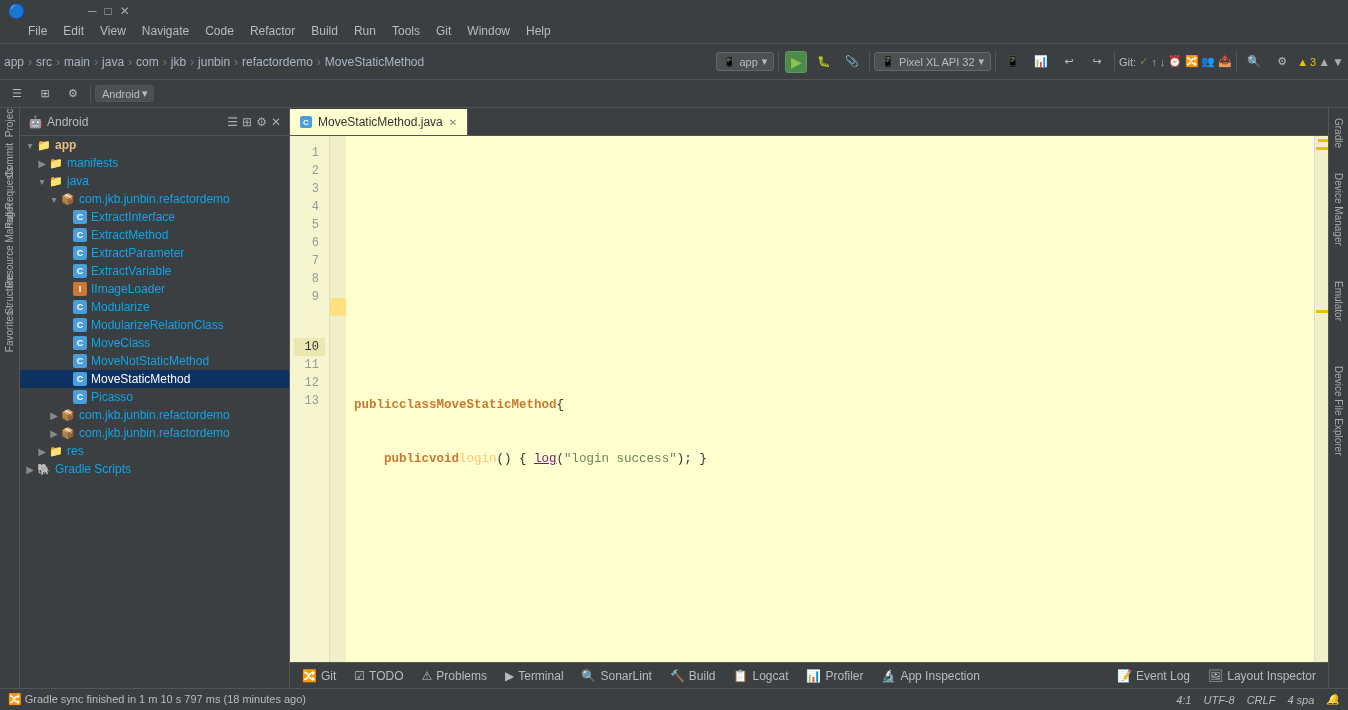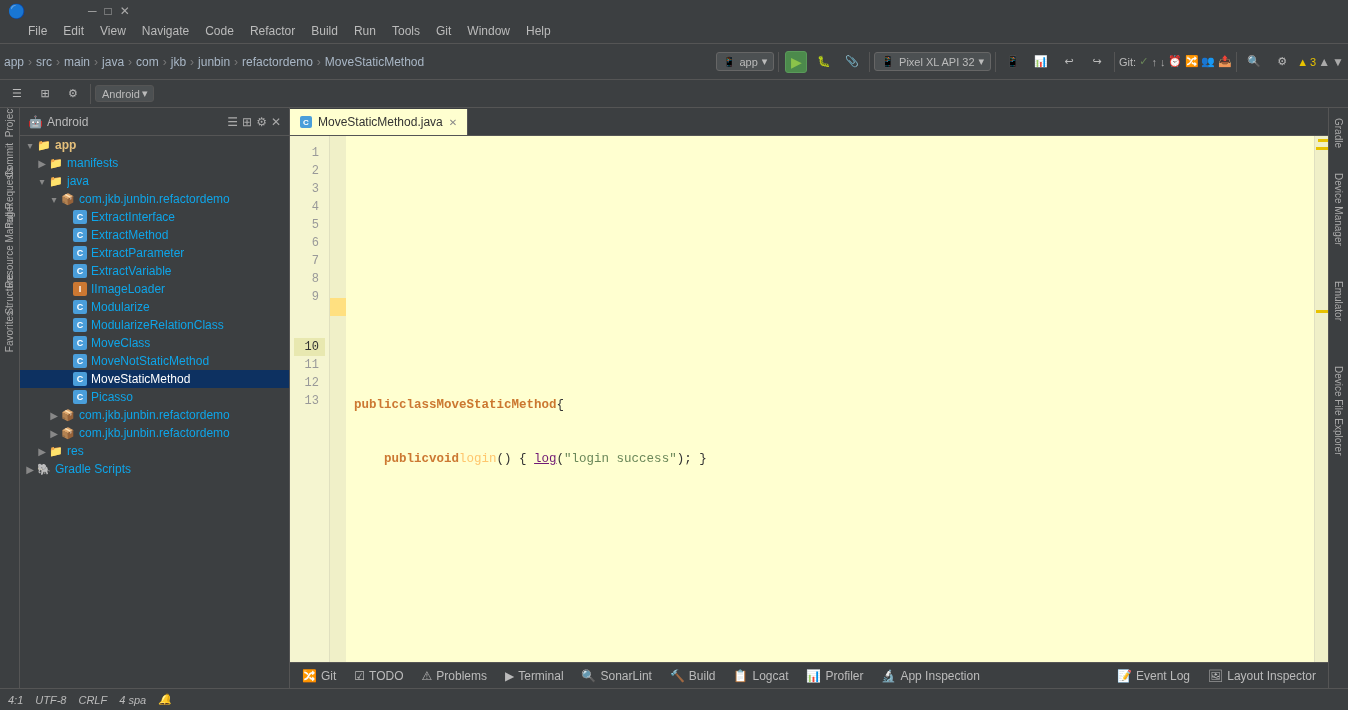--- a/index.html
+++ b/index.html
@@ -550,20 +550,24 @@
     <div style="margin-top:20px;">
       <span style="writing-mode:vertical-lr;font-size:10px;color:#aaa;cursor:pointer;white-space:nowrap;padding:6px 2px;">Emulator</span>
     </div>
     <div style="margin-top:30px;">
       <span style="writing-mode:vertical-lr;font-size:10px;color:#aaa;cursor:pointer;white-space:nowrap;padding:6px 2px;">Device File Explorer</span>
     </div>
   </div>
 </div>
 
 <div class="status-bar">
+  <div class="status-left">
+    <span>🔀</span>
+    <span>Gradle sync finished in 1 m 10 s 797 ms (18 minutes ago)</span>
+  </div>
   <div class="status-right">
     <span class="status-item">4:1</span>
     <span class="status-item">UTF-8</span>
     <span class="status-item">CRLF</span>
     <span class="status-item">4 spa</span>
     <span class="status-item">🔔</span>
   </div>
 </div>
 
 </body></html>

